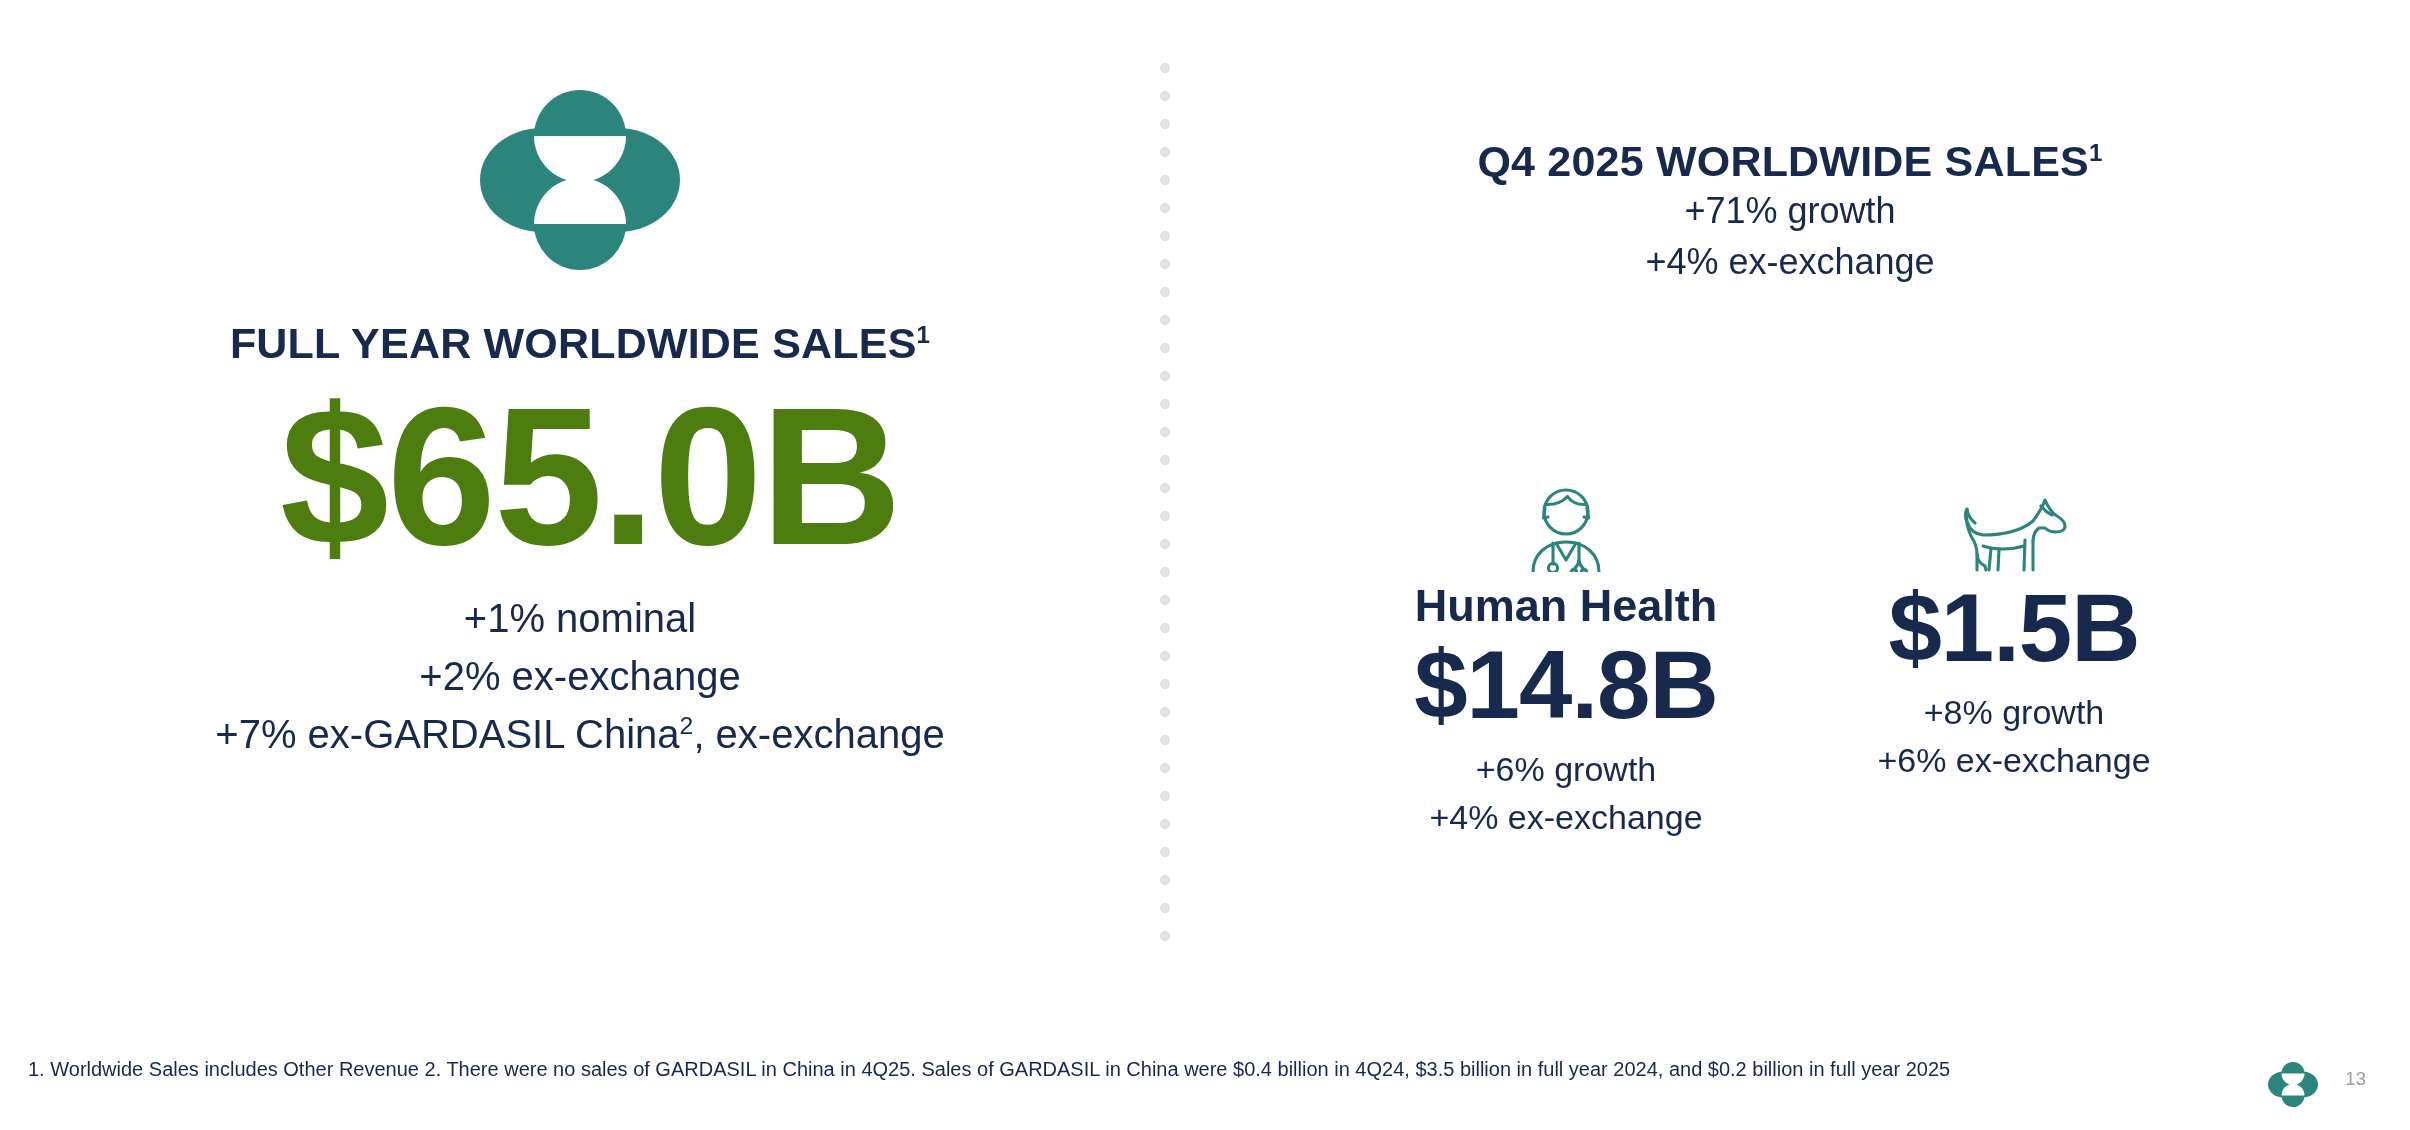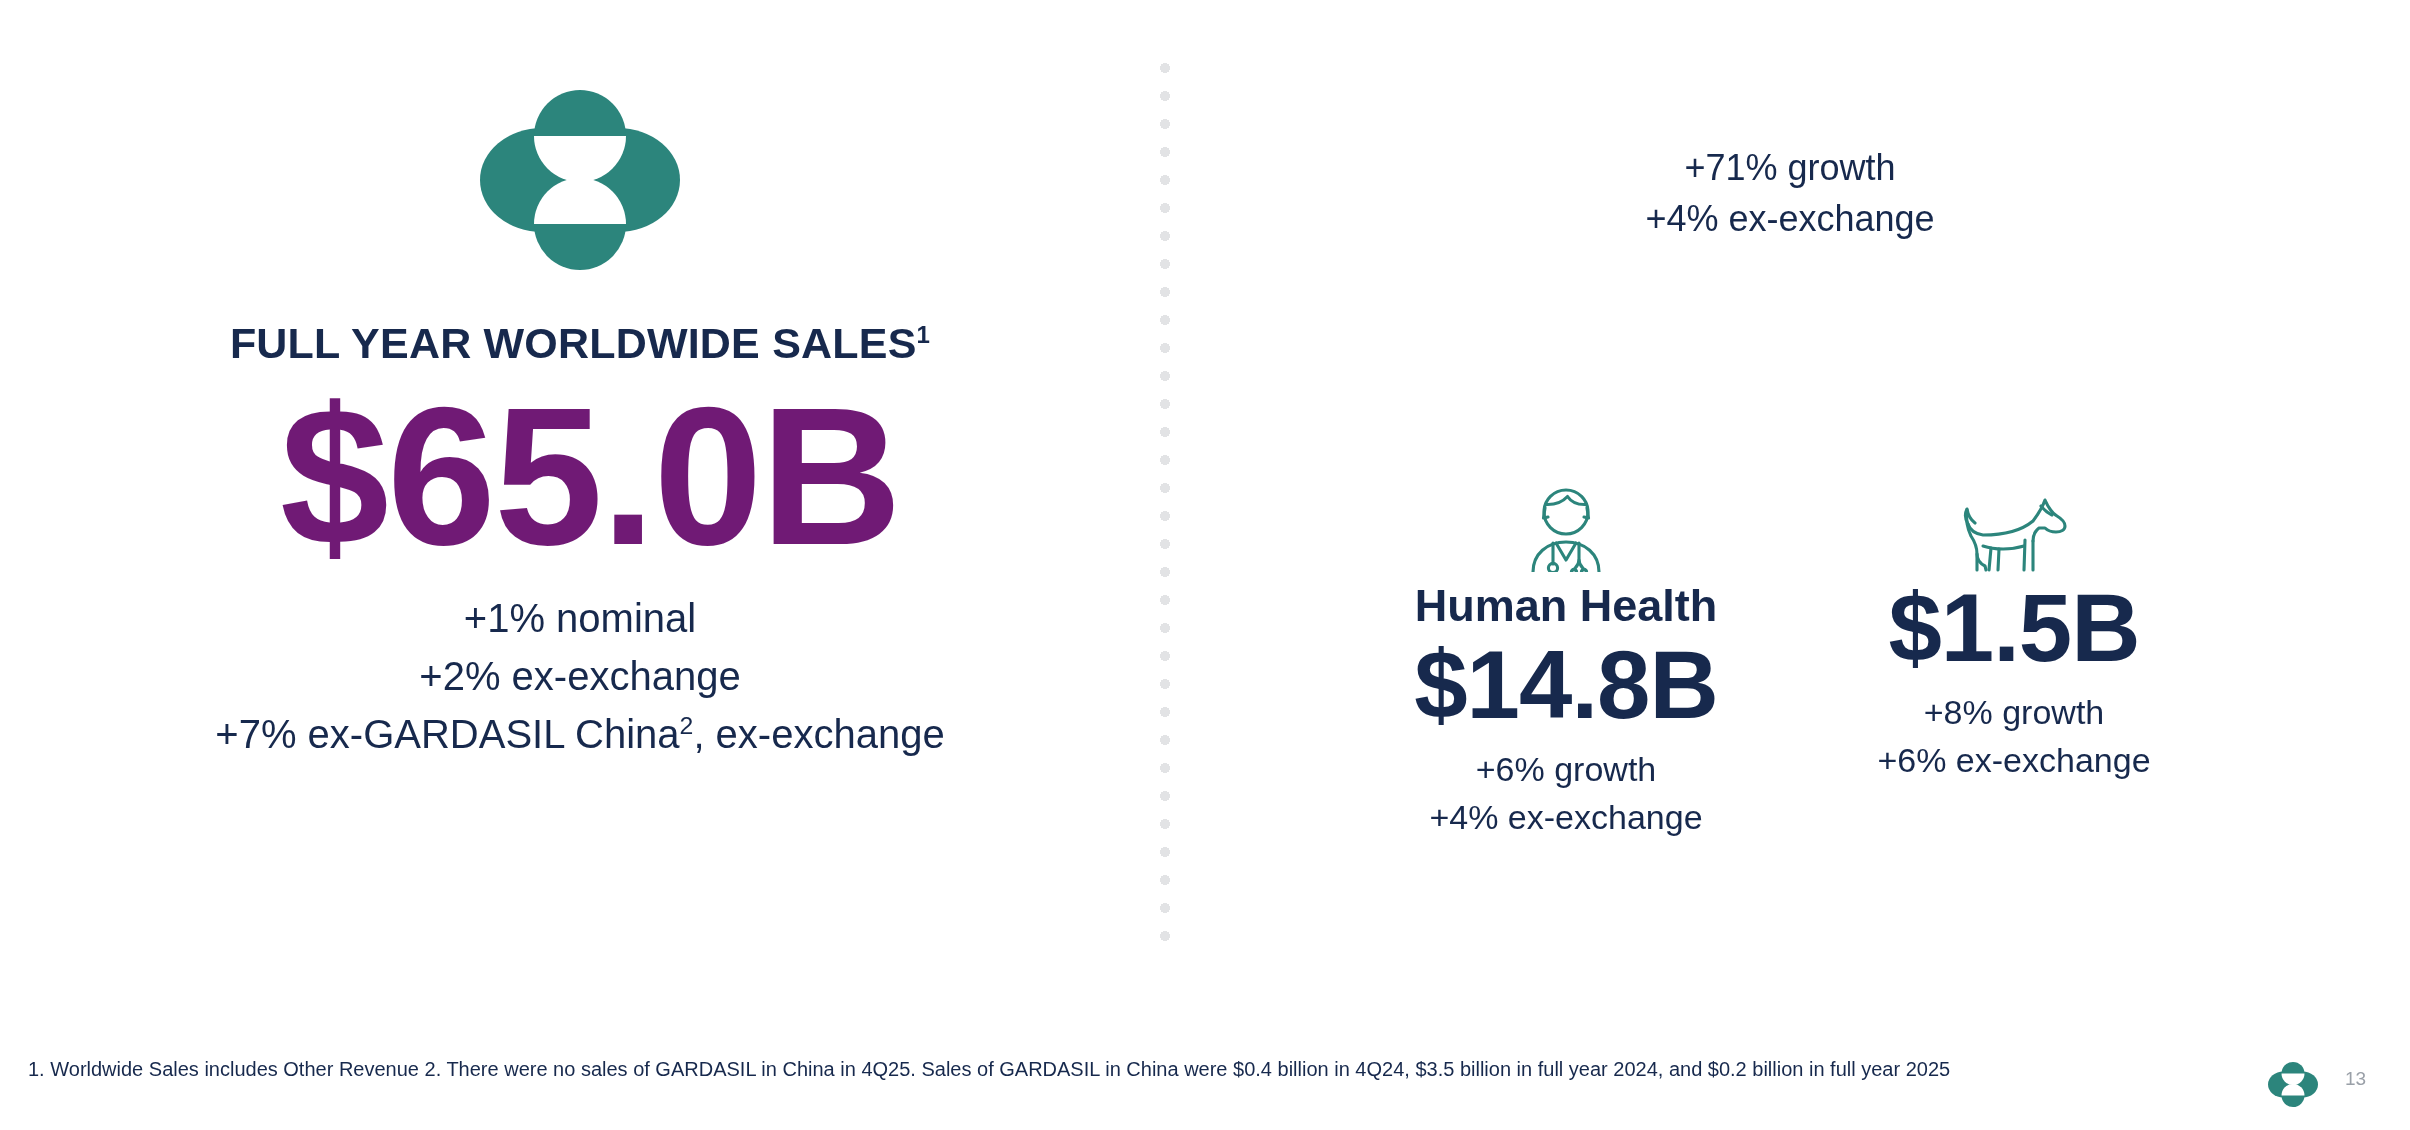--- a/index.html
+++ b/index.html
@@ -42,21 +42,21 @@
     font-weight:bold;
     letter-spacing:0.2px;
     color:#17294d;
     line-height:1;
   }
   .headline sup { font-size:0.56em; vertical-align:super; line-height:0; }
 
   .bignum-teal {
     font-size:196px;
     font-weight:bold;
-    color:#701a75;
+    color:#4d7c0f;
     line-height:1.08;
     letter-spacing:-2px;
     margin-top:6px;
     padding-left:20px;
   }
 
   .sub-lines {
     font-size:40px;
     color:#17294d;
     line-height:1.46;
@@ -196,20 +196,23 @@
     <div class="bignum-teal">$65.0B</div>
 
     <div class="sub-lines">
       <div>+1% nominal</div>
       <div>+2% ex-exchange</div>
       <div><span>+7% ex-GARDASIL China</span><sup>2</sup><span>, ex-exchange</span></div>
     </div>
   </div>
 
   <div class="right-panel">
+    <div class="q4-headline">
+      <span>Q4 2025 WORLDWIDE SALES</span><sup>1</sup>
+    </div>
 
 
     <div class="q4-sub">
       <div>+71% growth</div>
       <div>+4% ex-exchange</div>
     </div>
   </div>
 
   <div class="segments">
 

